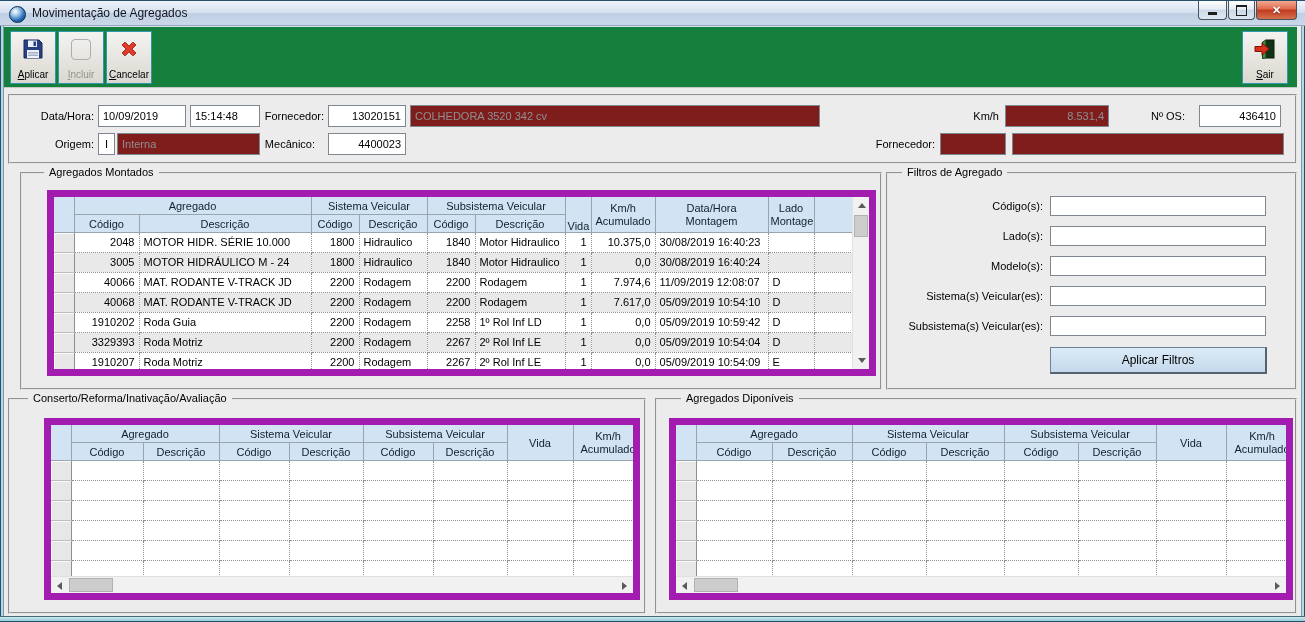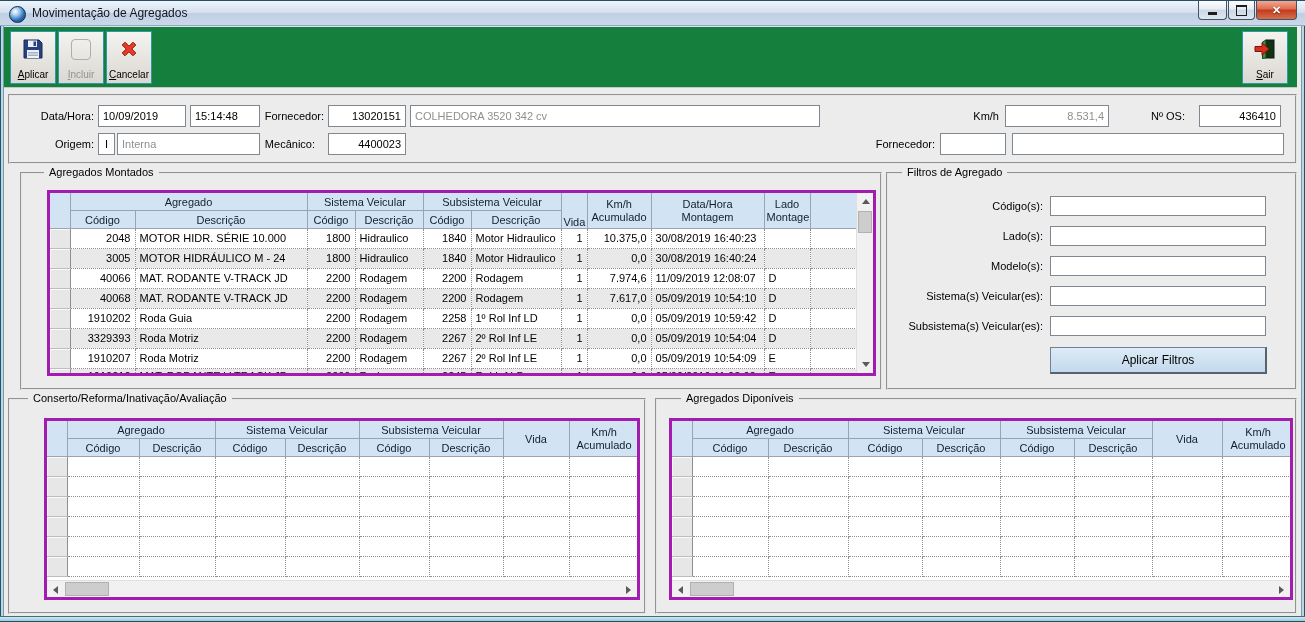--- a/index.html
+++ b/index.html
@@ -37,25 +37,25 @@
   .tbtn.disabled .cap{color:#8f968f}
   .accel{text-decoration:underline}
   .icon-box{width:24px;height:24px;display:flex;align-items:center;justify-content:center}
   .blank-form{width:18px;height:19px;border:1px solid #a7afba;border-radius:4px;background:transparent}
   
   .group{position:absolute;border:2px groove #e6e6e6;box-sizing:border-box}
   .legend{position:absolute;top:-8px;background:#ececec;padding:0 5px;font-size:11px;white-space:nowrap}
   .lbl{position:absolute;height:22px;line-height:22px;text-align:right;white-space:nowrap}
   .inp{position:absolute;height:22px;box-sizing:border-box;background:#fff;border:1px solid #7f8790;
     font-family:"Liberation Sans",sans-serif;font-size:11px;padding:0 4px;color:#000}
-  .inp.ro{background:#ffffff;color:#8f8f8f}
+  .inp.ro{background:#7f1d1d;color:#8f8f8f}
   .inp.num{text-align:right}
   .inp.ctr{text-align:center}
   
-  .grid-box{position:absolute;background:#fff;border:3px solid #a21caf;box-sizing:border-box;overflow:hidden}
+  .grid-box{position:absolute;background:#fff;border:7px solid #a21caf;box-sizing:border-box;overflow:hidden}
   table.grid{border-collapse:collapse;table-layout:fixed;font-size:11px}
   table.grid th{background:#d2e3f3;font-weight:normal;color:#10202f;
     border-right:1px solid #9aa4ae;border-bottom:1px solid #9aa4ae;
     padding:0 2px;overflow:hidden;white-space:nowrap}
   table.grid .h1 th{height:17px}
   table.grid .h2 th{height:17px}
   th.two{line-height:13px;vertical-align:middle}
   th.vbot{vertical-align:bottom;padding-bottom:2px}
   th.selh{background:#e6e6e6;border-right:1px solid #8f8f8f}
   th.blankh{background:#f2f2f2}

